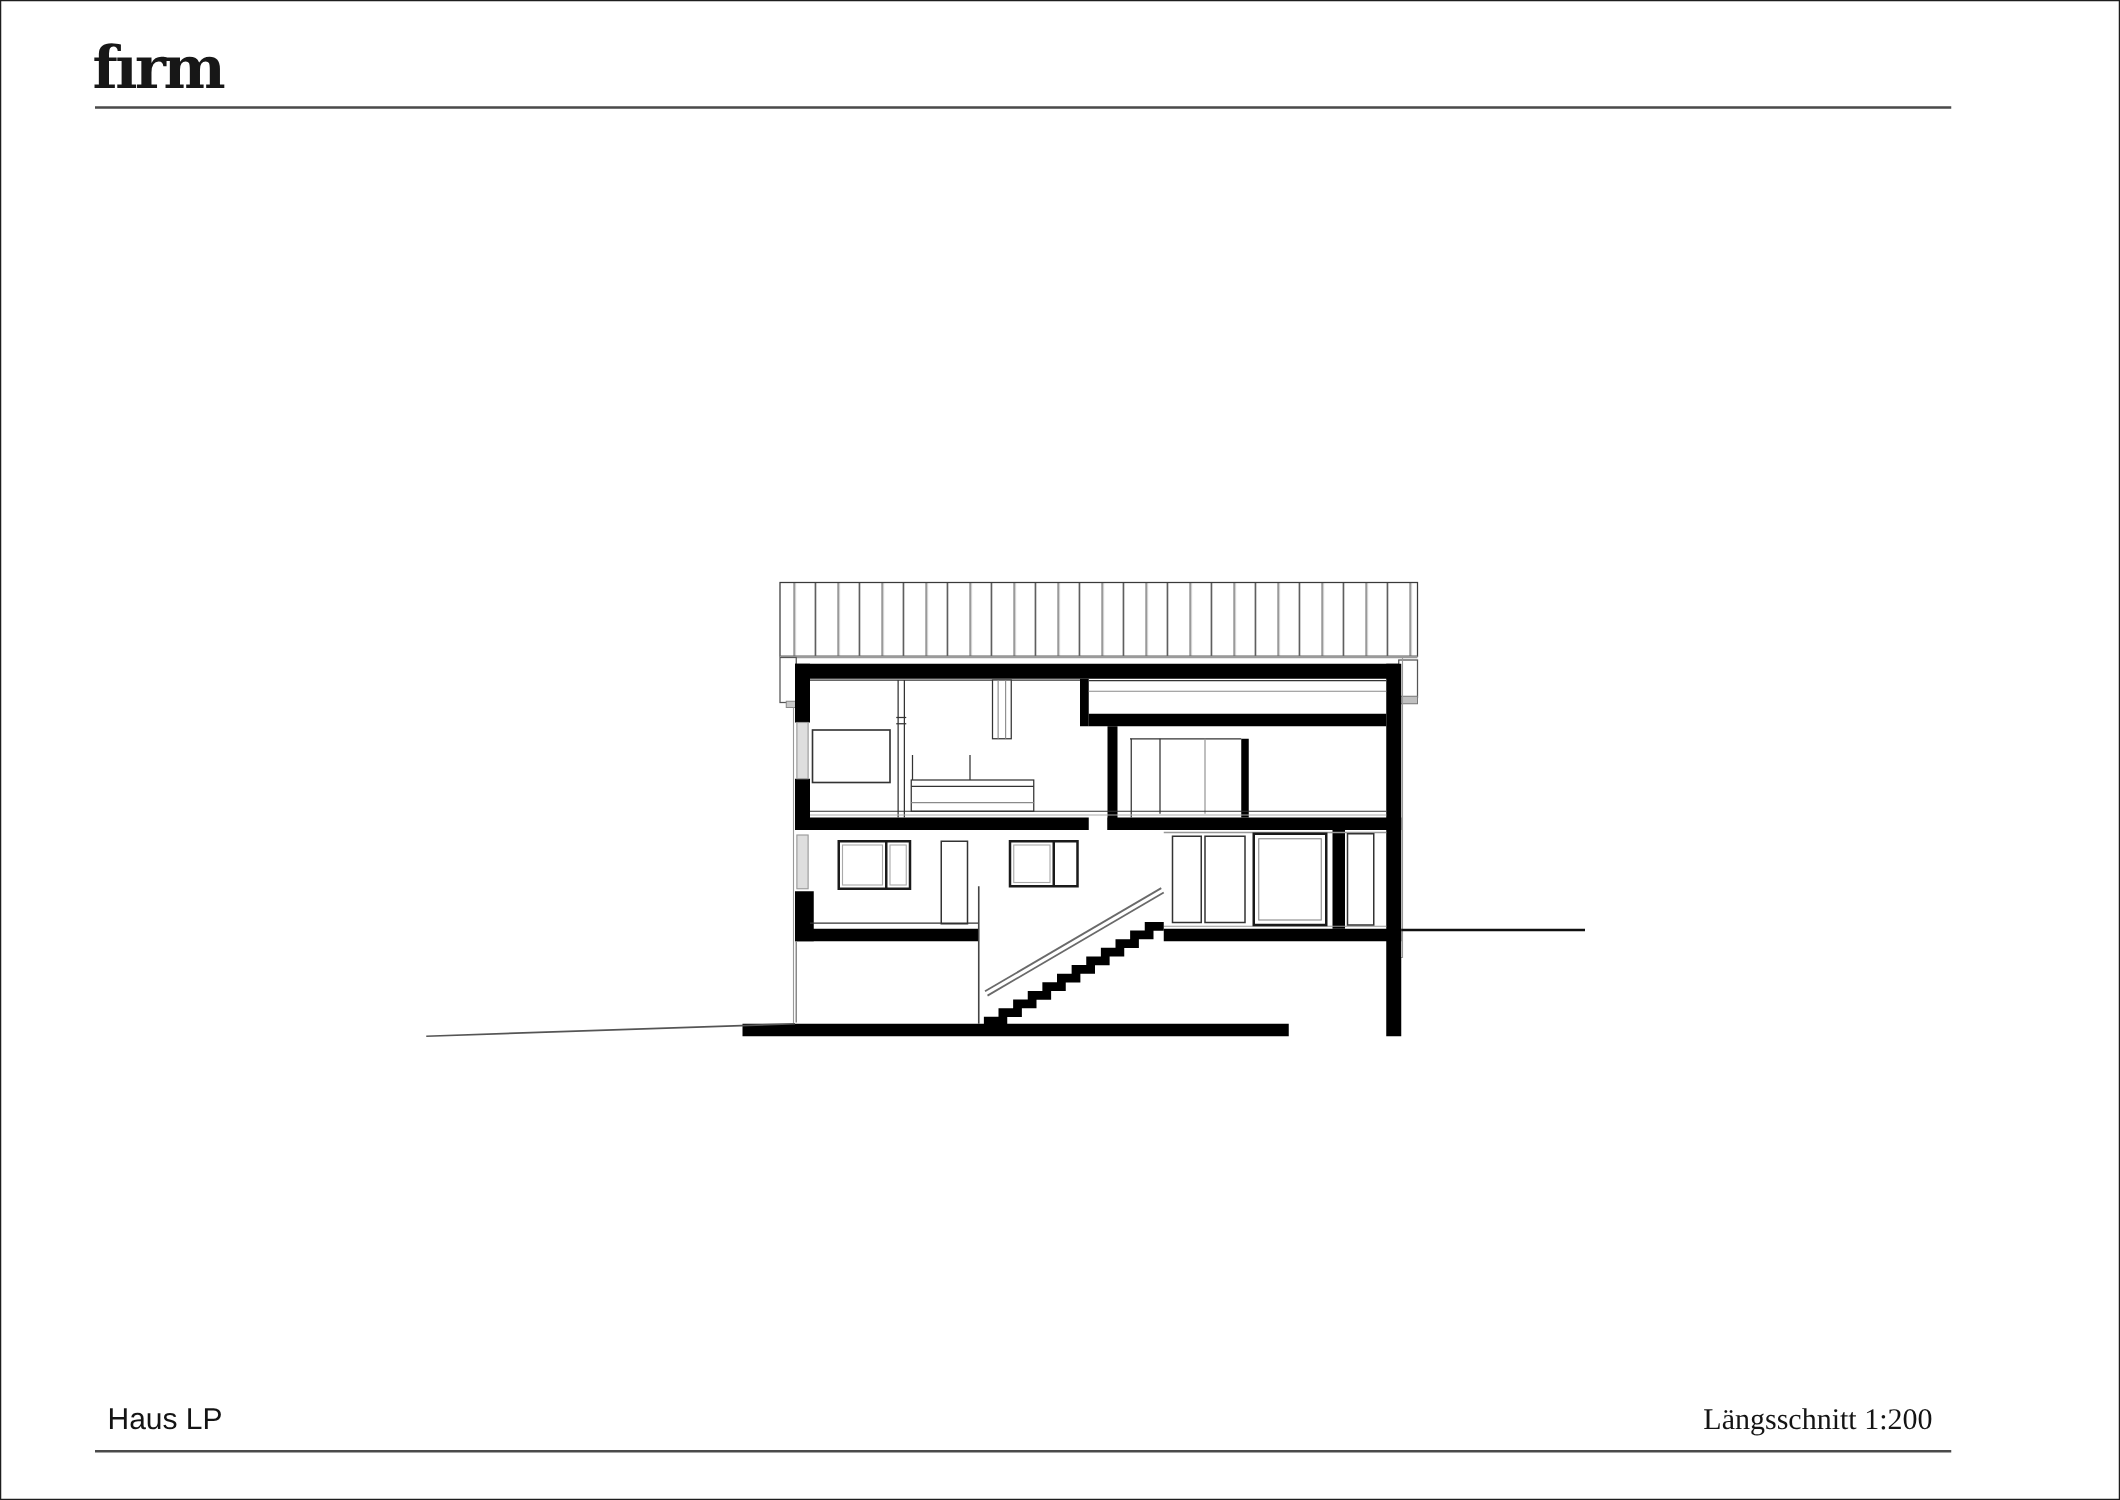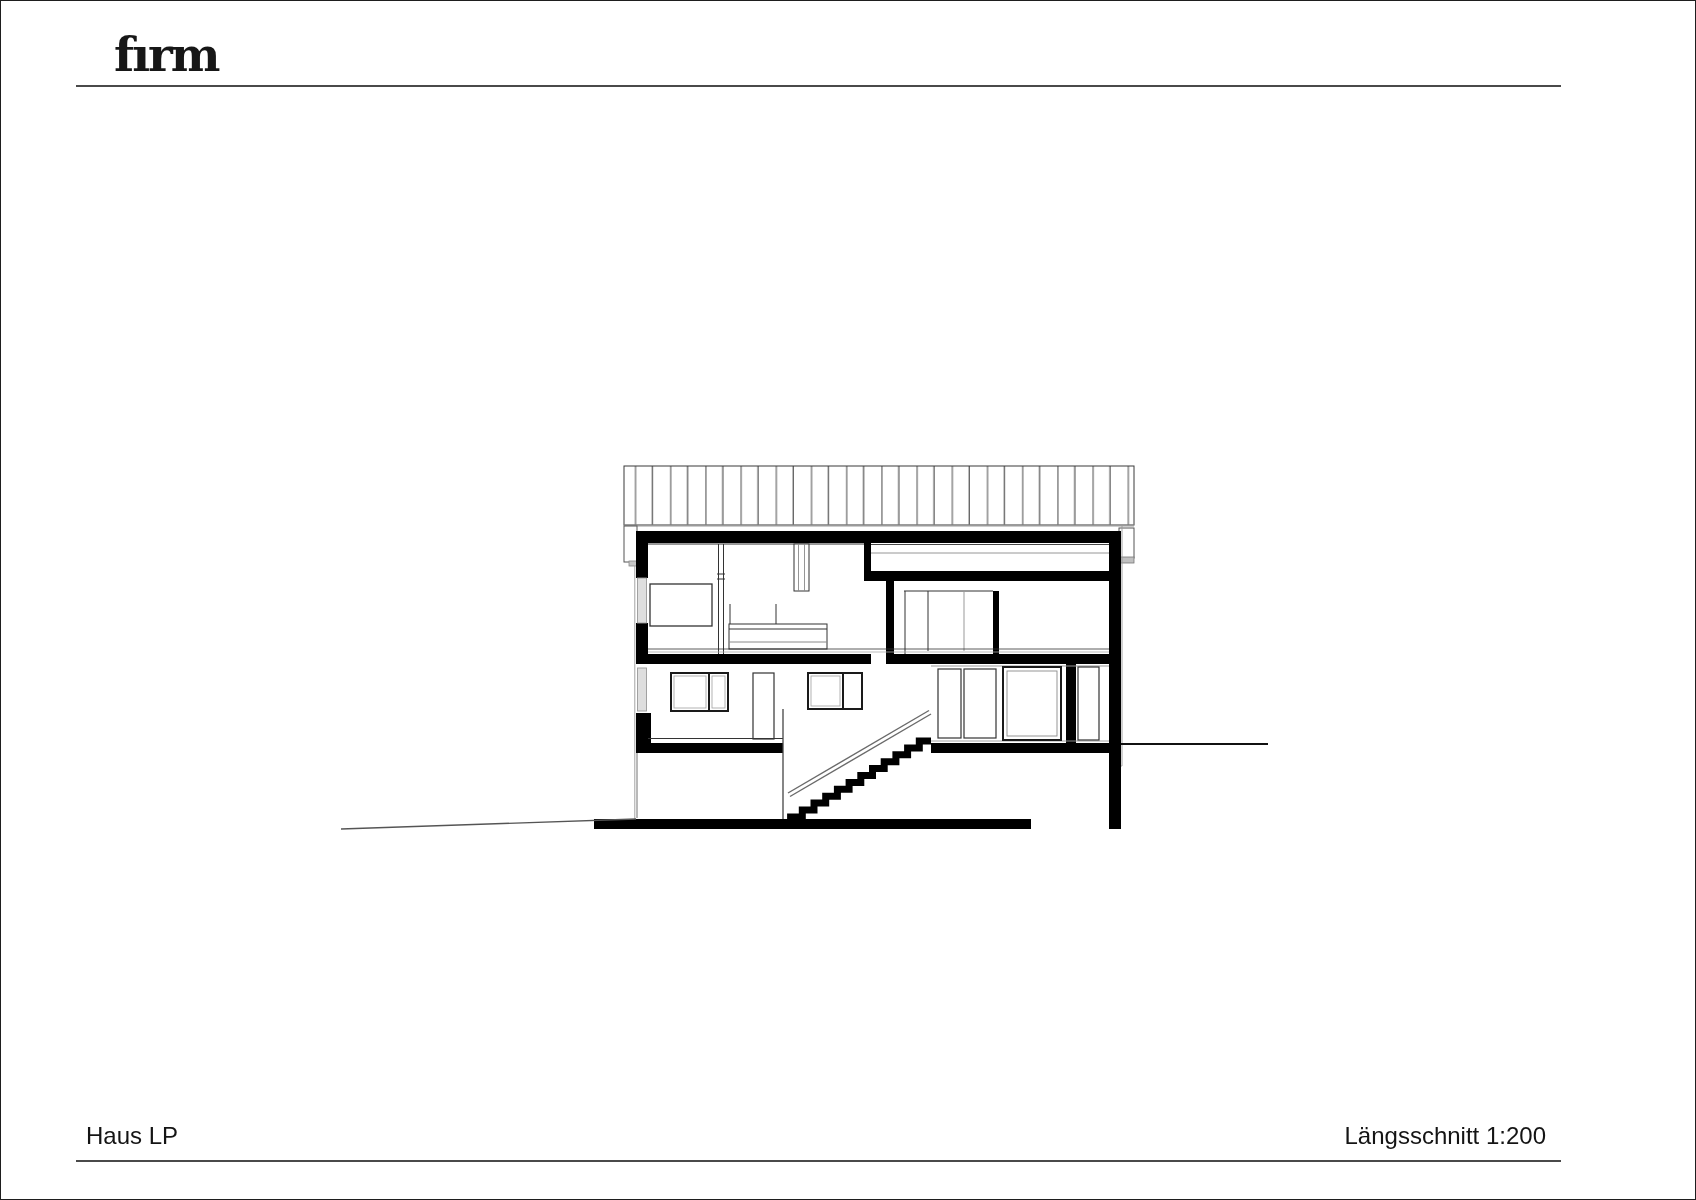--- a/index.html
+++ b/index.html
@@ -13,34 +13,33 @@
     font-family:"Liberation Sans", sans-serif;
     color:#111;
   }
   .logo{
     position:absolute;left:73px;top:30px;
     font-family:"DejaVu Serif", serif;
     font-weight:700;
     font-size:47px;line-height:47px;
     letter-spacing:-2px;
     color:#171717;
-    margin-left:40px;
   }
   .rule{
     position:absolute;left:75px;width:1485px;height:2px;
     background:#4a4a4a;
   }
   .rule.top{top:84px;}
   .rule.bottom{top:1159px;}
   .footer-text{
     position:absolute;top:1118px;height:34px;line-height:34px;
     font-size:24px;color:#141414;
   }
   .footer-left{left:85px;}
-  .footer-right{right:149px;}
+  .footer-right{right:149px;font-family:Liberation Serif, serif;}
   svg.drawing{position:absolute;left:0;top:0;}
 </style>
 </head>
 <body>
 
 <div class="sheet">
 
   <div class="logo">fırm</div>
   <div class="rule top"></div>
 

